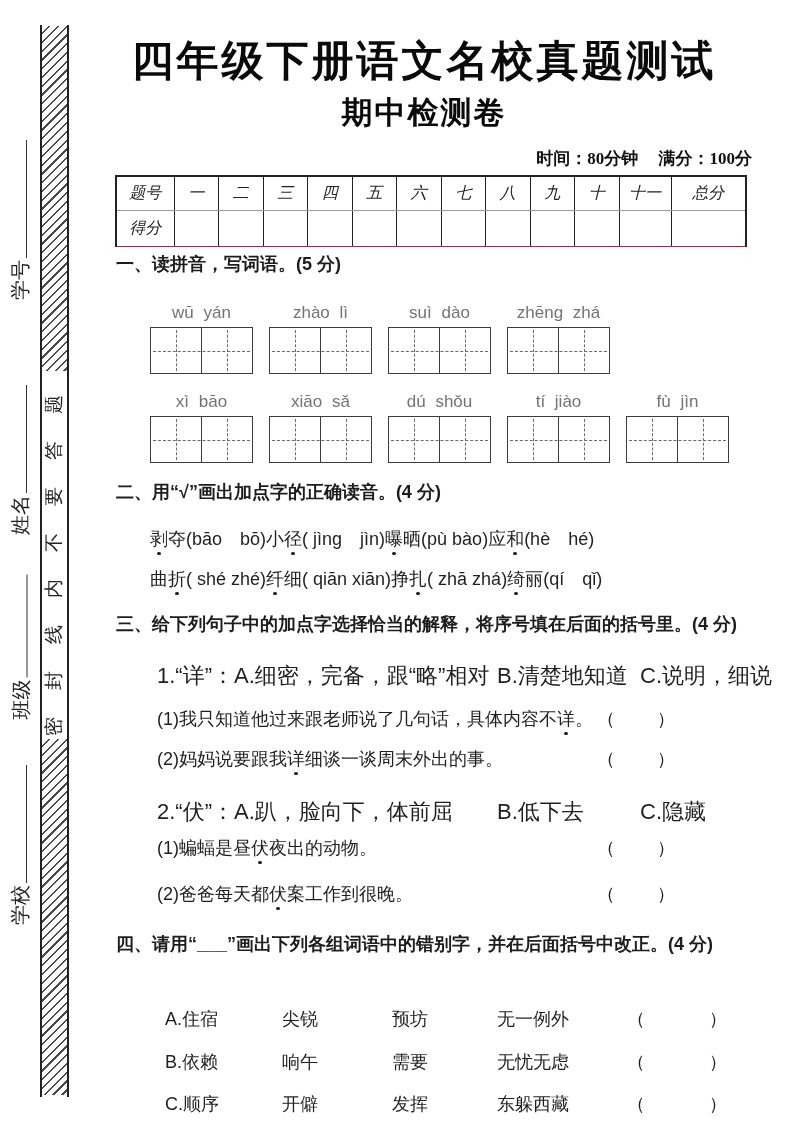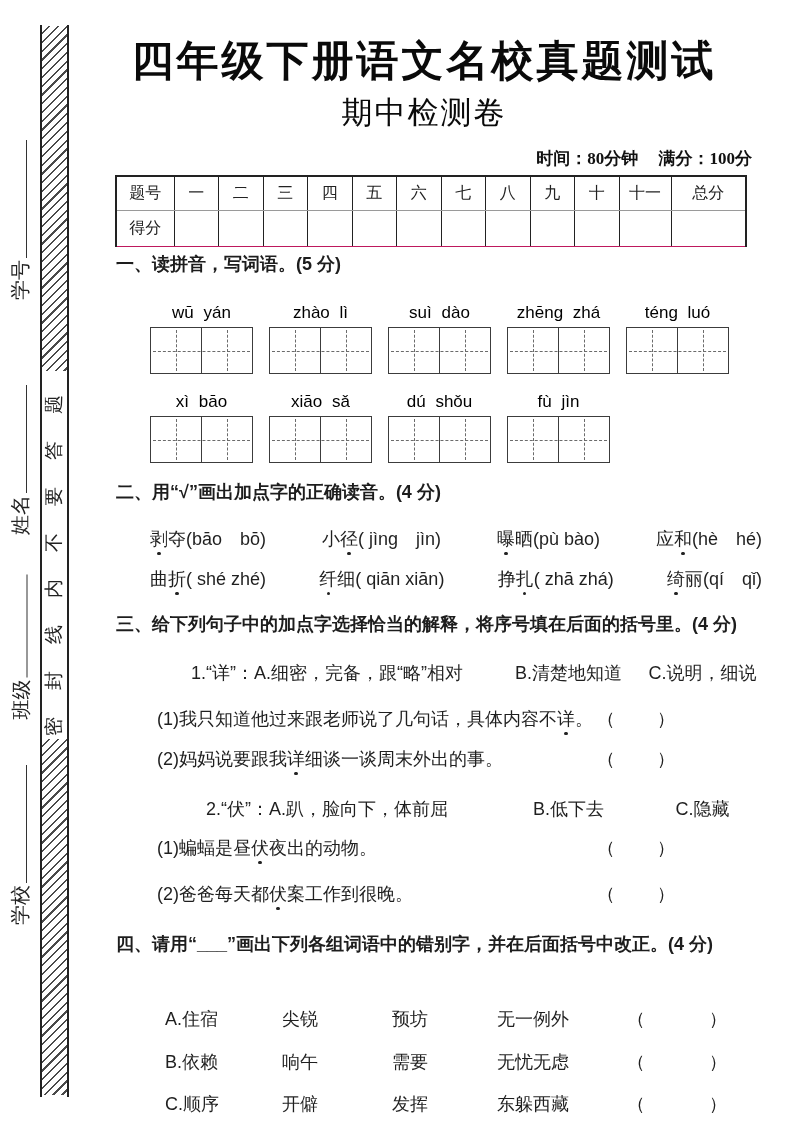--- a/index.html
+++ b/index.html
@@ -21,56 +21,56 @@
   .side-label .fill{flex:1;border-bottom:1.6px solid #333;height:12px;margin-left:2px;}
   .sl-xuehao{width:160px;left:-60px;top:207px;}
   .sl-xingming{width:150px;left:-55px;top:447px;}
   .sl-banji{width:145px;left:-52px;top:634px;}
   .sl-xuexiao{width:160px;left:-60px;top:832px;}
 
   
   .title{position:absolute;left:100px;width:648px;top:33px;text-align:center;
          font-family:"Liberation Serif",serif;font-weight:900;font-size:42px;letter-spacing:3px;color:#0a0a0a;}
   .subtitle{position:absolute;left:100px;width:648px;top:92px;text-align:center;
-            font-family:"Liberation Serif",serif;font-weight:400;font-size:31px;letter-spacing:2px;color:#0a0a0a;}
+            font-family:"Liberation Serif",serif;font-weight:700;font-size:31px;letter-spacing:2px;color:#0a0a0a;}
   .meta{position:absolute;left:100px;width:652px;top:147px;text-align:right;
         font-family:"Liberation Serif",serif;font-weight:700;font-size:17px;color:#111;}
   .meta span{margin-left:16px;}
 
   
   table.score{position:absolute;left:115px;top:175px;width:630px;border-collapse:collapse;table-layout:fixed;}
   table.score td{border-left:1.5px solid #222;border-right:1.5px solid #222;
-                 text-align:center;font-size:16px;color:#222;padding:0;}
+                 text-align:center;font-size:16px;color:#222;padding:0;font-style:italic;}
   table.score tr.hdr td{height:33px;border-top:2px solid #222;border-bottom:1px solid #9a9a9a;}
   table.score tr.scr td{height:35px;border-bottom:1px solid #be185d;}
   table.score td:first-child{border-left:2px solid #222;}
   table.score td:last-child{border-right:2px solid #222;}
 
   
   .blk{position:absolute;font-size:18px;line-height:20px;white-space:nowrap;color:#1d1d1d;font-weight:bold;}
   .h{left:116px;}
 
   
   .pyrow{position:absolute;left:150px;display:flex;gap:16px;}
   .pyunit{width:103px;display:flex;flex-direction:column;align-items:center;}
-  .pylabel{font-size:17px;line-height:20px;margin-bottom:4px;color:#000000;word-spacing:5px;white-space:nowrap;}
+  .pylabel{font-size:17px;line-height:20px;margin-bottom:4px;color:#737373;word-spacing:5px;white-space:nowrap;}
   .tzg{position:relative;width:103px;height:47px;border:1.6px solid #3c3c3c;box-sizing:border-box;display:flex;background:#fff;}
   .tzg .cell{flex:1;position:relative;}
   .tzg .cell + .cell{border-left:1.6px solid #3c3c3c;}
   .tzg .cell::after{content:"";position:absolute;left:50%;top:2px;bottom:2px;border-left:1.4px dashed #6b6b6b;}
   .tzg::after{content:"";position:absolute;left:2px;right:2px;top:50%;border-top:1.4px dashed #6b6b6b;}
 
   
   .dotchar{position:relative;display:inline-block;}
   .dotchar::after{content:"";position:absolute;left:50%;margin-left:-1.7px;bottom:-4px;
                   width:3.4px;height:3.4px;border-radius:50%;background:#222;}
 
-  .s2row{position:absolute;left:150px;width:612px;display:flex;justify-content:space-between;font-size:18px;white-space:nowrap;}
-
-  .optrow{position:absolute;left:157px;width:608px;display:grid;grid-template-columns:340px 143px auto;font-size:18px;white-space:nowrap;text-align:center;}
+  .s2row{position:absolute;left:150px;width:612px;display:flex;font-size:18px;white-space:nowrap;}
+
+  .optrow{position:absolute;left:157px;width:608px;display:grid;grid-template-columns:340px 143px auto;font-size:22px;white-space:nowrap;}
   .sentrow{position:absolute;left:157px;width:608px;font-size:18px;white-space:nowrap;}
   .sentrow .paren{position:absolute;left:440px;top:0;letter-spacing:2px;}
 
   .s4row{position:absolute;left:165px;display:grid;grid-template-columns:117px 110px 105px 130px 82px auto;font-size:18px;white-space:nowrap;margin-top:30px;}
 </style>
 </head>
 <body>
 
 <div class="page">
 
@@ -178,46 +178,46 @@
           <div class="cell"></div>
         </div>
     </div>
     <div class="pyunit">
       <div class="pylabel">zhēng zhá</div>
       <div class="tzg">
           <div class="cell"></div>
           <div class="cell"></div>
         </div>
     </div>
-    <div class="pyunit">
-      <div class="pylabel">téng luó</div>
-      <div class="tzg">
-          <div class="cell"></div>
-          <div class="cell"></div>
-        </div>
-    </div>
   </div>
 
   <div class="pyrow" style="top:392px">
     <div class="pyunit">
       <div class="pylabel">xì bāo</div>
       <div class="tzg">
           <div class="cell"></div>
           <div class="cell"></div>
         </div>
     </div>
     <div class="pyunit">
       <div class="pylabel">xiāo sǎ</div>
       <div class="tzg">
           <div class="cell"></div>
           <div class="cell"></div>
         </div>
     </div>
     <div class="pyunit">
       <div class="pylabel">dú shǒu</div>
+      <div class="tzg">
+          <div class="cell"></div>
+          <div class="cell"></div>
+        </div>
+    </div>
+    <div class="pyunit">
+      <div class="pylabel">tí jiào</div>
       <div class="tzg">
           <div class="cell"></div>
           <div class="cell"></div>
         </div>
     </div>
     <div class="pyunit">
       <div class="pylabel">fù jìn</div>
       <div class="tzg">
           <div class="cell"></div>
           <div class="cell"></div>

